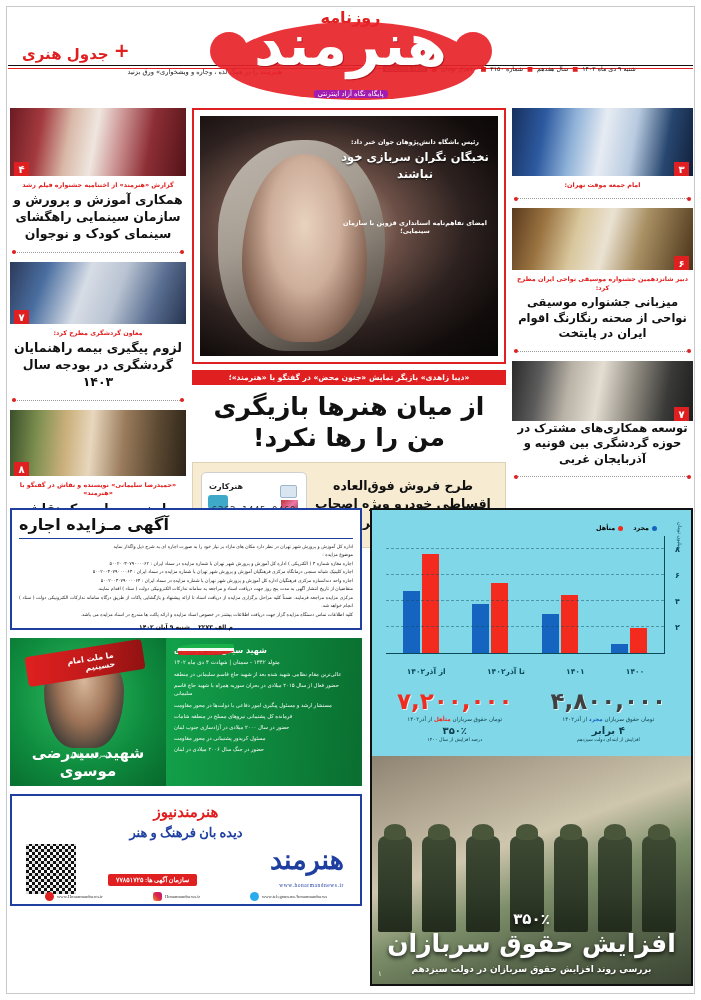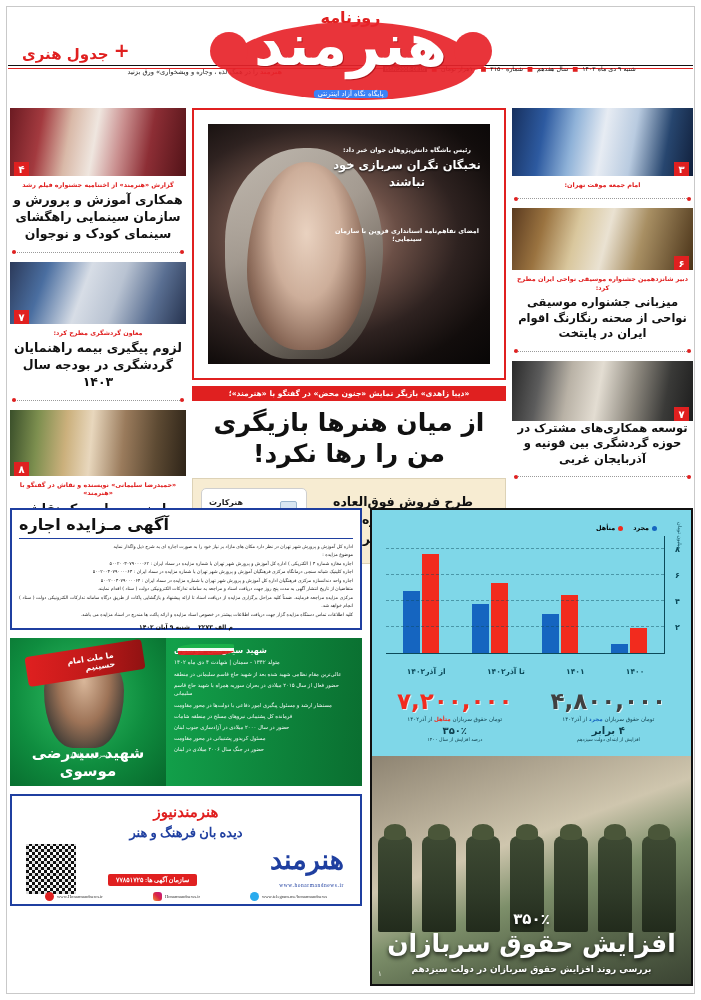--- a/index.html
+++ b/index.html
@@ -29,21 +29,21 @@
   .logo-roozname{position:absolute;left:50%;transform:translateX(-50%);top:6px;font-size:16px;color:#e02020;font-weight:bold;}
   .logo-blob{position:absolute;left:50%;top:20px;transform:translateX(-50%);
     width:250px;height:78px;background:#e8232a;
     border-radius:52% 48% 46% 54% / 58% 56% 44% 42%;opacity:.92;}
   .logo-blob:before{content:"";position:absolute;left:-16px;top:10px;width:38px;height:38px;background:#e8232a;border-radius:50%;}
   .logo-blob:after{content:"";position:absolute;right:-16px;top:10px;width:38px;height:38px;background:#e8232a;border-radius:50%;}
   .logo-text{position:absolute;left:50%;top:14px;transform:translateX(-50%);
     font-size:58px;font-weight:bold;color:#fff;line-height:1;letter-spacing:-3px;
     text-shadow:1px 1px 0 #b3161c;z-index:3;white-space:nowrap;}
   .logo-sub{position:absolute;left:50%;top:88px;transform:translateX(-50%);
-    font-size:7px;color:#fff;background:#3b82f6;padding:0 4px;border-radius:3px;z-index:4;white-space:nowrap;}
+    font-size:7px;color:#fff;background:#a21caf;padding:0 4px;border-radius:3px;z-index:4;white-space:nowrap;}
 
   
   .col-left{position:absolute;left:10px;top:108px;width:176px;}
   .col-center{position:absolute;left:192px;top:108px;width:314px;}
   .col-right{position:absolute;left:512px;top:108px;width:181px;}
 
   .photo{width:100%;background:#7a7a7a;position:relative;overflow:hidden;}
   .badge{position:absolute;right:4px;bottom:-1px;background:#e02020;color:#fff;
     font-size:10px;font-weight:bold;width:15px;height:15px;line-height:15px;text-align:center;z-index:5;}
   .badge.left{left:4px;right:auto;}
@@ -56,21 +56,21 @@
 
   
   .ph1{height:68px;background:linear-gradient(100deg,#6b1b22 0%,#a33a3f 18%,#d9b9a8 34%,#efe6df 48%,#c98e8e 62%,#8d2e35 78%,#521318 100%);}
   .ph2{height:62px;background:linear-gradient(110deg,#2c3a5a 0%,#4a6ea0 20%,#d7dde6 42%,#b9c3d2 60%,#5a6f92 80%,#26334f 100%);}
   .ph3{height:66px;background:linear-gradient(95deg,#3a4f2a 0%,#7d8f4f 16%,#cbb07c 32%,#e8d7bd 46%,#9a7b5c 64%,#5d4a33 82%,#2e2418 100%);}
   .ph-r1{height:68px;background:linear-gradient(100deg,#17305e 0%,#2d5aa0 18%,#8fb2d8 34%,#e7ecf3 50%,#b9cbe0 66%,#27466f 84%,#11203c 100%);}
   .ph-r2{height:62px;background:linear-gradient(105deg,#5a3a1f 0%,#9a7340 18%,#d9c79d 36%,#eae2d2 52%,#a88f63 70%,#4a3318 100%);}
   .ph-r3{height:60px;background:linear-gradient(100deg,#2a2a2a 0%,#5c5c5c 16%,#b9b2a6 32%,#e3ddd2 48%,#8f8a80 66%,#3a3a38 84%,#1e1e1e 100%);}
 
   
-  .lead{position:relative;border:2px solid #e02020;padding:14px;background:#fff;}
+  .lead{position:relative;border:2px solid #e02020;padding:6px;background:#fff;}
   .lead-photo{position:relative;height:240px;background:radial-gradient(ellipse at 38% 46%,#d8c3b2 0%,#a8887a 16%,#6b4f46 33%,#2e2220 58%,#120d0c 80%,#080606 100%);overflow:hidden;}
   .lead-face{position:absolute;left:14%;top:16%;width:42%;height:78%;
     background:radial-gradient(ellipse at 50% 38%,#e9d2c0 0%,#cdae9a 40%,#8b6a59 70%,#3a2a24 100%);
     border-radius:50% 50% 44% 44%/58% 58% 42% 42%;filter:blur(.4px);}
   .lead-scarf{position:absolute;left:6%;top:10%;width:56%;height:88%;
     background:linear-gradient(150deg,#cfc9bf 0%,#a9a298 40%,#6d665d 75%,#3a352f 100%);
     border-radius:52% 48% 40% 42%/46% 50% 54% 50%;opacity:.9;}
   .lead-ov{position:absolute;right:8px;top:22px;width:150px;text-align:center;z-index:4;}
   .ov-k{font-size:6.4px;color:#fff;font-weight:bold;margin-bottom:3px;line-height:1.3;letter-spacing:-.2px;}
   .ov-h{font-size:11.5px;color:#fff;font-weight:bold;line-height:1.45;letter-spacing:-.3px;

